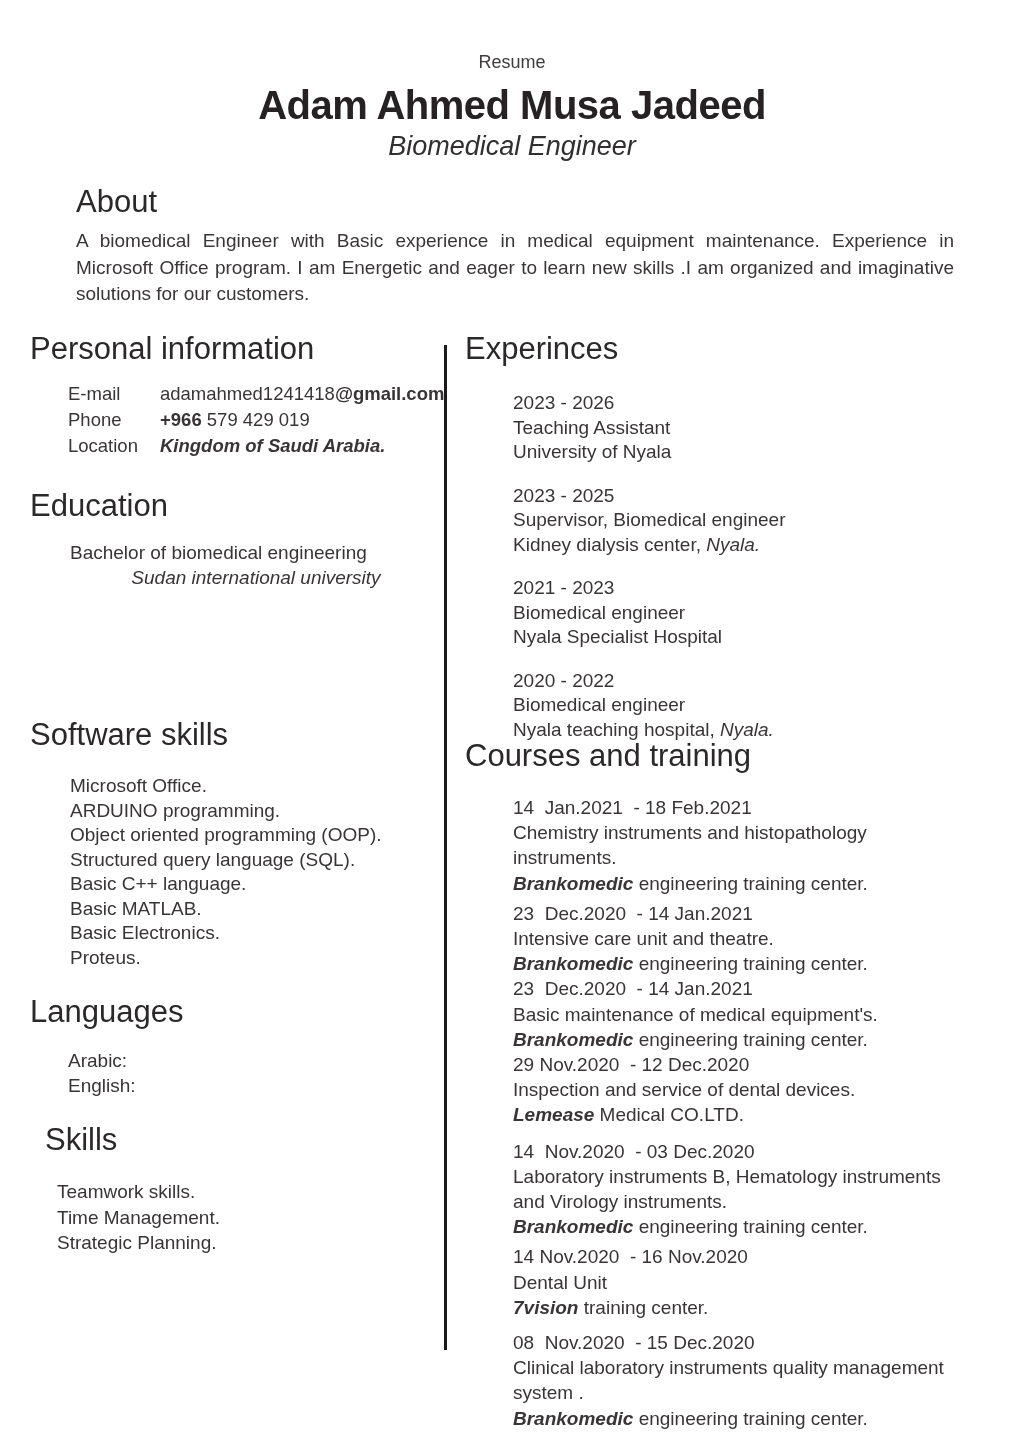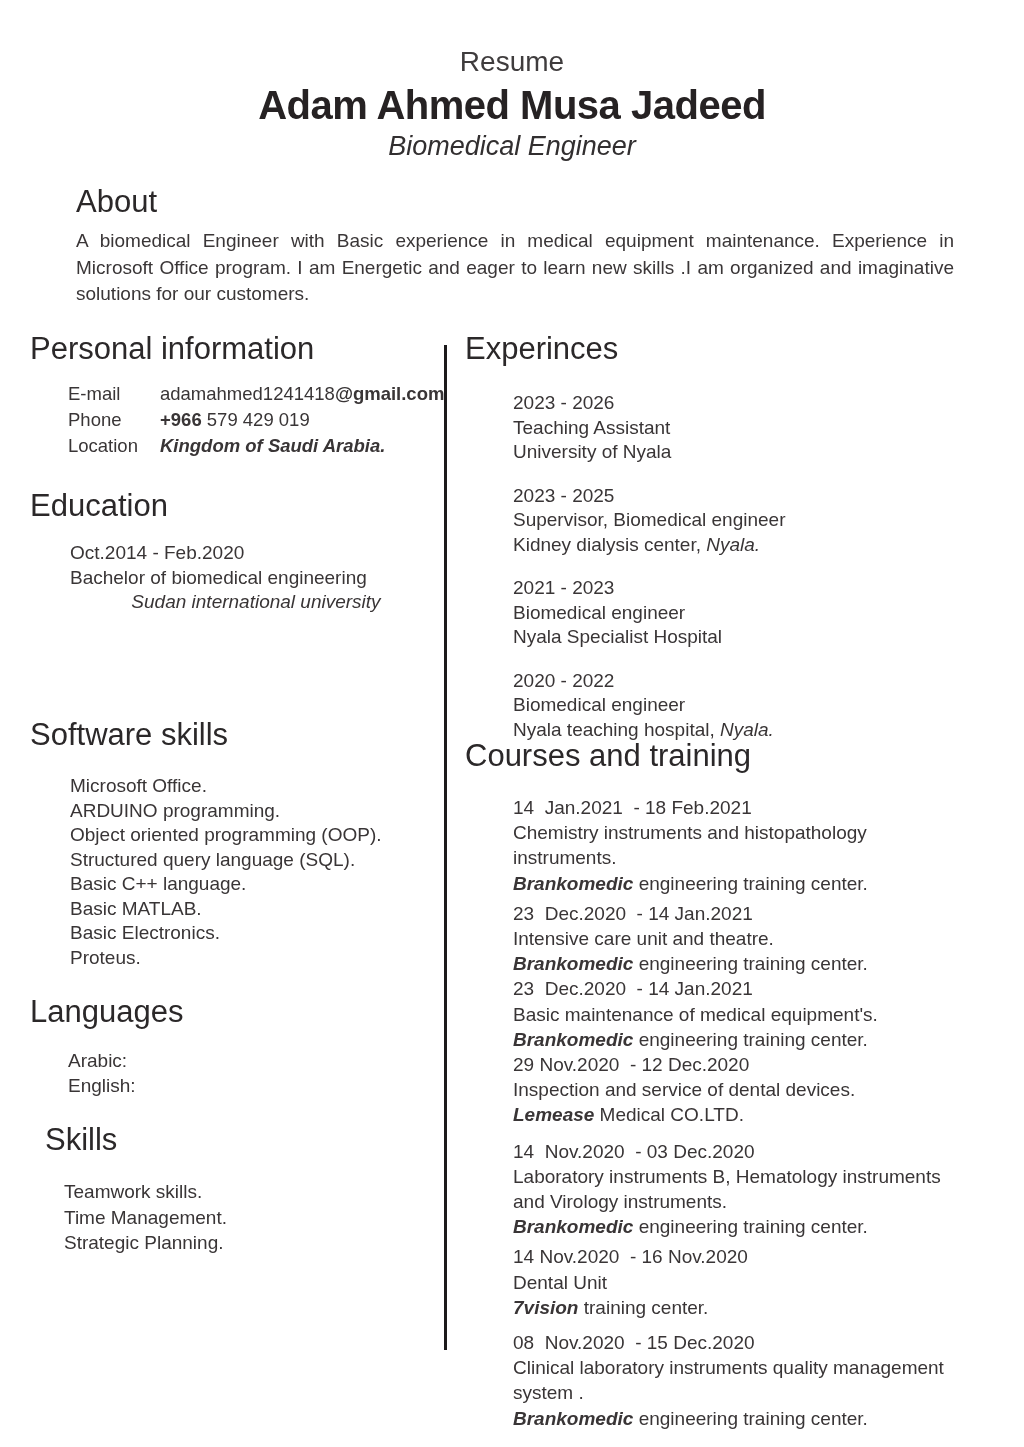--- a/index.html
+++ b/index.html
@@ -7,21 +7,21 @@
     position: relative;
     width: 1024px;
     height: 1447px;
     background: #ffffff;
     font-family: "Liberation Sans", sans-serif;
     color: #393536;
     overflow: hidden;
   }
   
   .header { position: absolute; top: 46px; left: 0; width: 100%; text-align: center; }
-  .doc-label { font-size: 28px; line-height: 32px; color: #3f3c3d; }
+  .doc-label { font-size: 18px; line-height: 32px; color: #3f3c3d; }
   .candidate-name { font-size: 40px; line-height: 45px; font-weight: 700; color: #262223; letter-spacing: -0.5px; margin-top: 5px; }
   .job-title { font-size: 27px; line-height: 32px; font-style: italic; color: #322f30; margin-top: 2px; }
   
   .sec-heading { font-size: 31px; line-height: 38px; font-weight: 400; color: #2b2829; margin: 0; }
   
   .about { position: absolute; top: 183px; left: 76px; width: 878px; }
   .about-text { margin: 7px 0 17px 0; font-size: 19px; line-height: 26.5px; text-align: justify; color: #3a3637; }
   
   .sec { position: absolute; }
   #sec-personal   { top: 330px; left: 30px;  width: 412px; }
@@ -37,21 +37,21 @@
   .p-label { width: 92px; flex: 0 0 92px; }
   .p-value b { font-weight: 700; }
   .bi { font-weight: 700; font-style: italic; }
   
   .edu-lines { margin: 16px 0 0 40px; font-size: 19px; line-height: 24.5px; }
   .italic { font-style: italic; text-align: center; }
   
   ul.plist { list-style: none; margin: 0; padding: 0; font-size: 19px; line-height: 24.5px; }
   #sec-software ul.plist  { margin: 20px 0 0 40px; }
   #sec-languages ul.plist { margin: 18px 0 0 38px; }
-  #sec-skills ul.plist    { margin: 20px 0 0 19px; line-height: 25.5px; }
+  #sec-skills ul.plist    { margin: 20px 0 0 12px; line-height: 25.5px; }
   
   .exp-list { margin: 23px 0 0 48px; }
   .exp { font-size: 19px; line-height: 24.5px; margin-bottom: 19px; }
   .period { white-space: pre-wrap; }
   
   .course-list { margin: 20px 0 0 48px; width: 435px; }
   .course { font-size: 19px; line-height: 25.2px; }
   .course .provider { font-weight: 700; font-style: italic; }
   .gap-s { margin-bottom: 5px; }
   .gap-0 { margin-bottom: 0; }
@@ -92,21 +92,20 @@
       <div class="p-row">
         <span class="p-label">Location</span>
         <span class="p-value bi">Kingdom of Saudi Arabia.</span>
       </div>
     </div>
   </div>
 
   <div class="sec" id="sec-education">
     <h2 class="sec-heading">Education</h2>
     <div class="edu-lines">
-      <div>Oct.2014 - Feb.2020</div>
       <div>Bachelor of biomedical engineering</div>
       <div class="italic">Sudan international university</div>
     </div>
   </div>
 
   <div class="sec" id="sec-software">
     <h2 class="sec-heading">Software skills</h2>
     <ul class="plist">
       <li>Microsoft Office.</li>
       <li>ARDUINO programming.</li>

